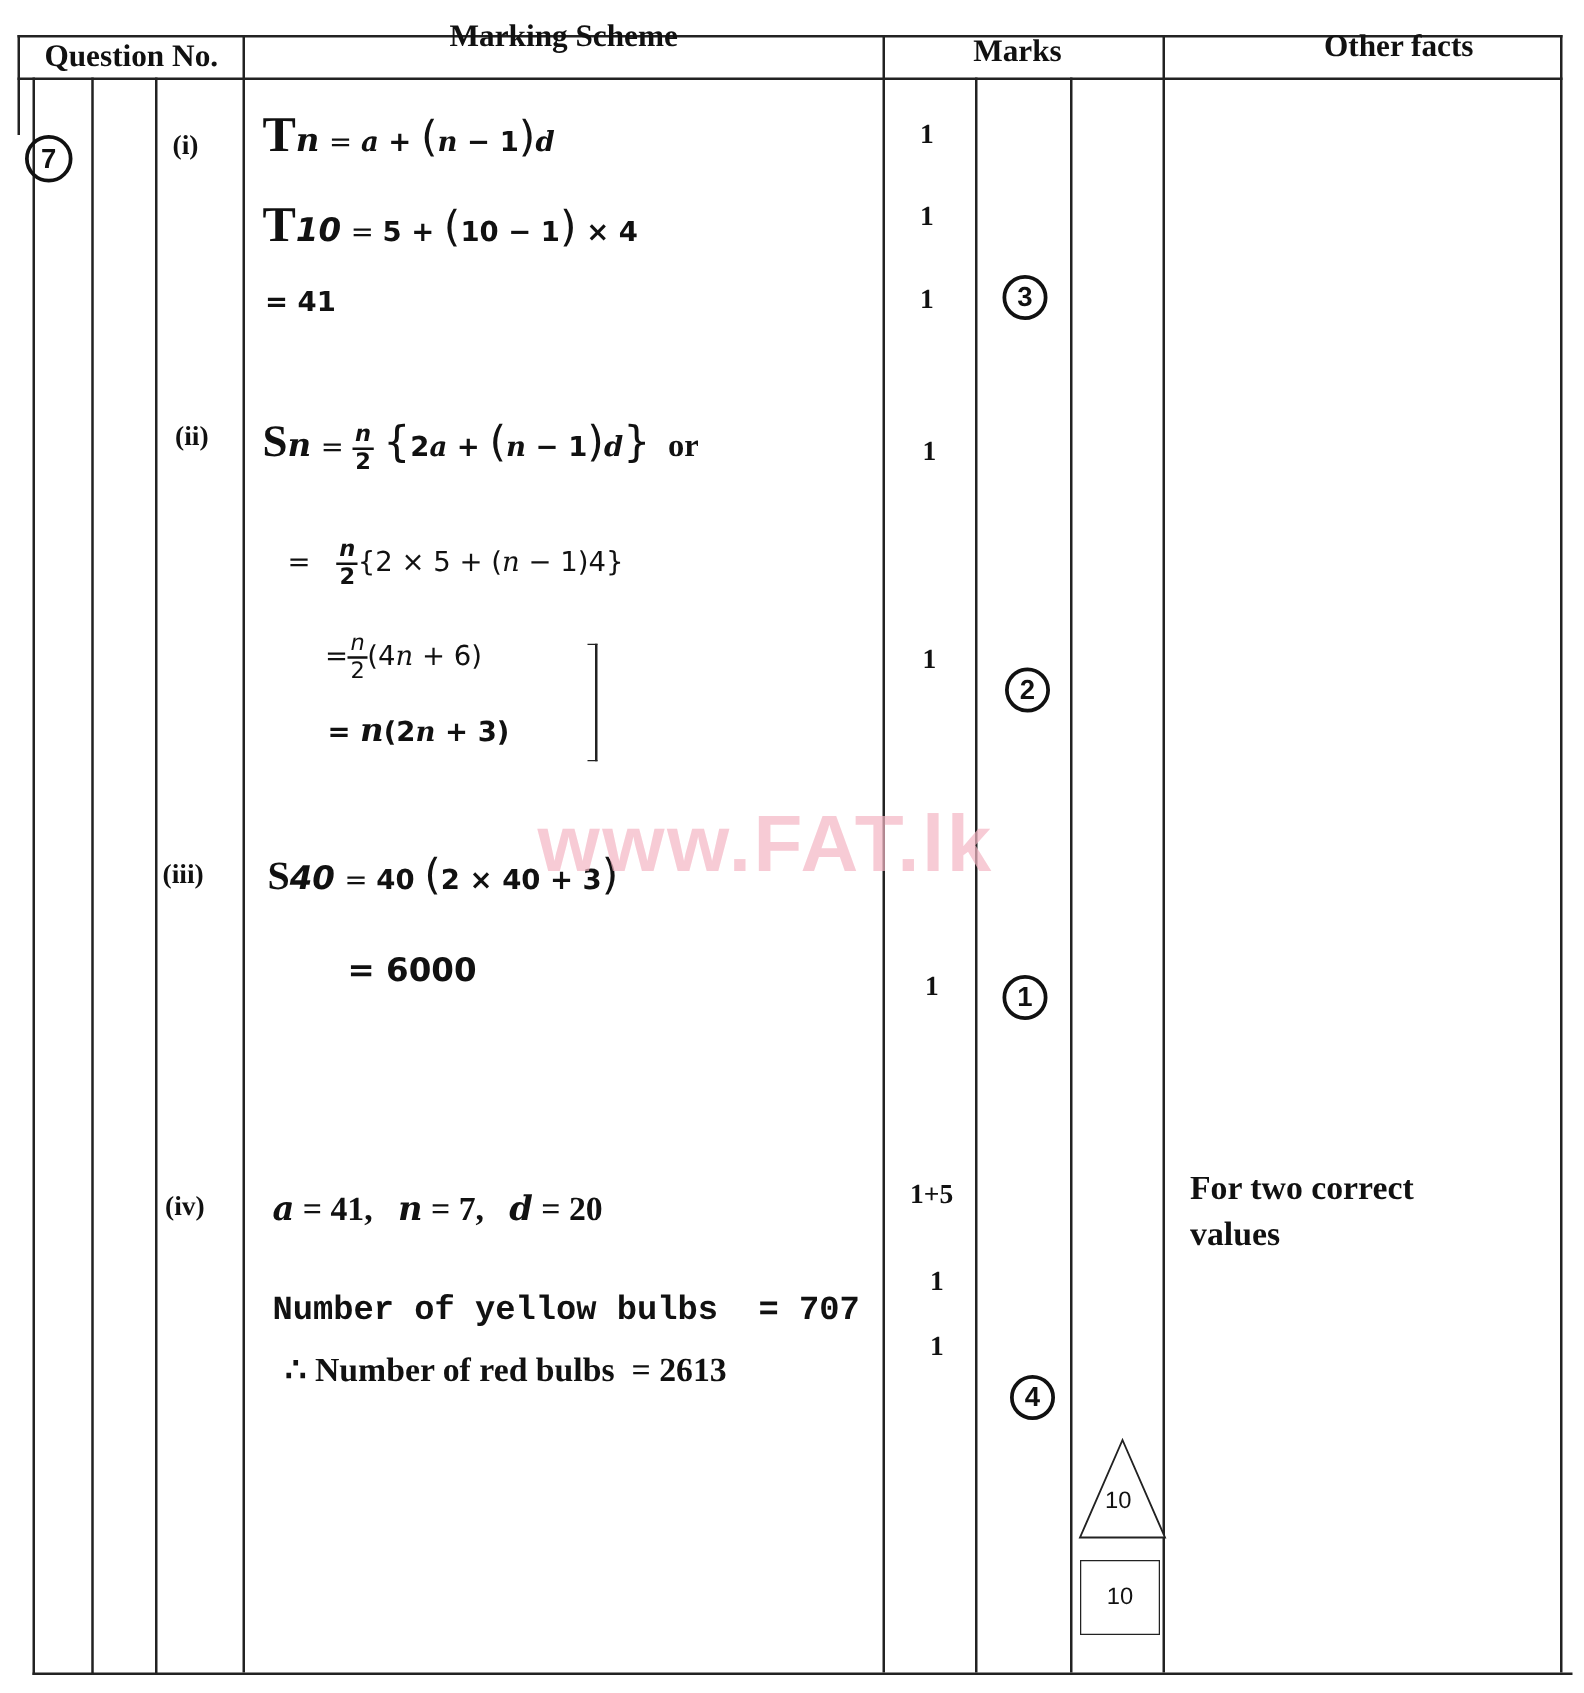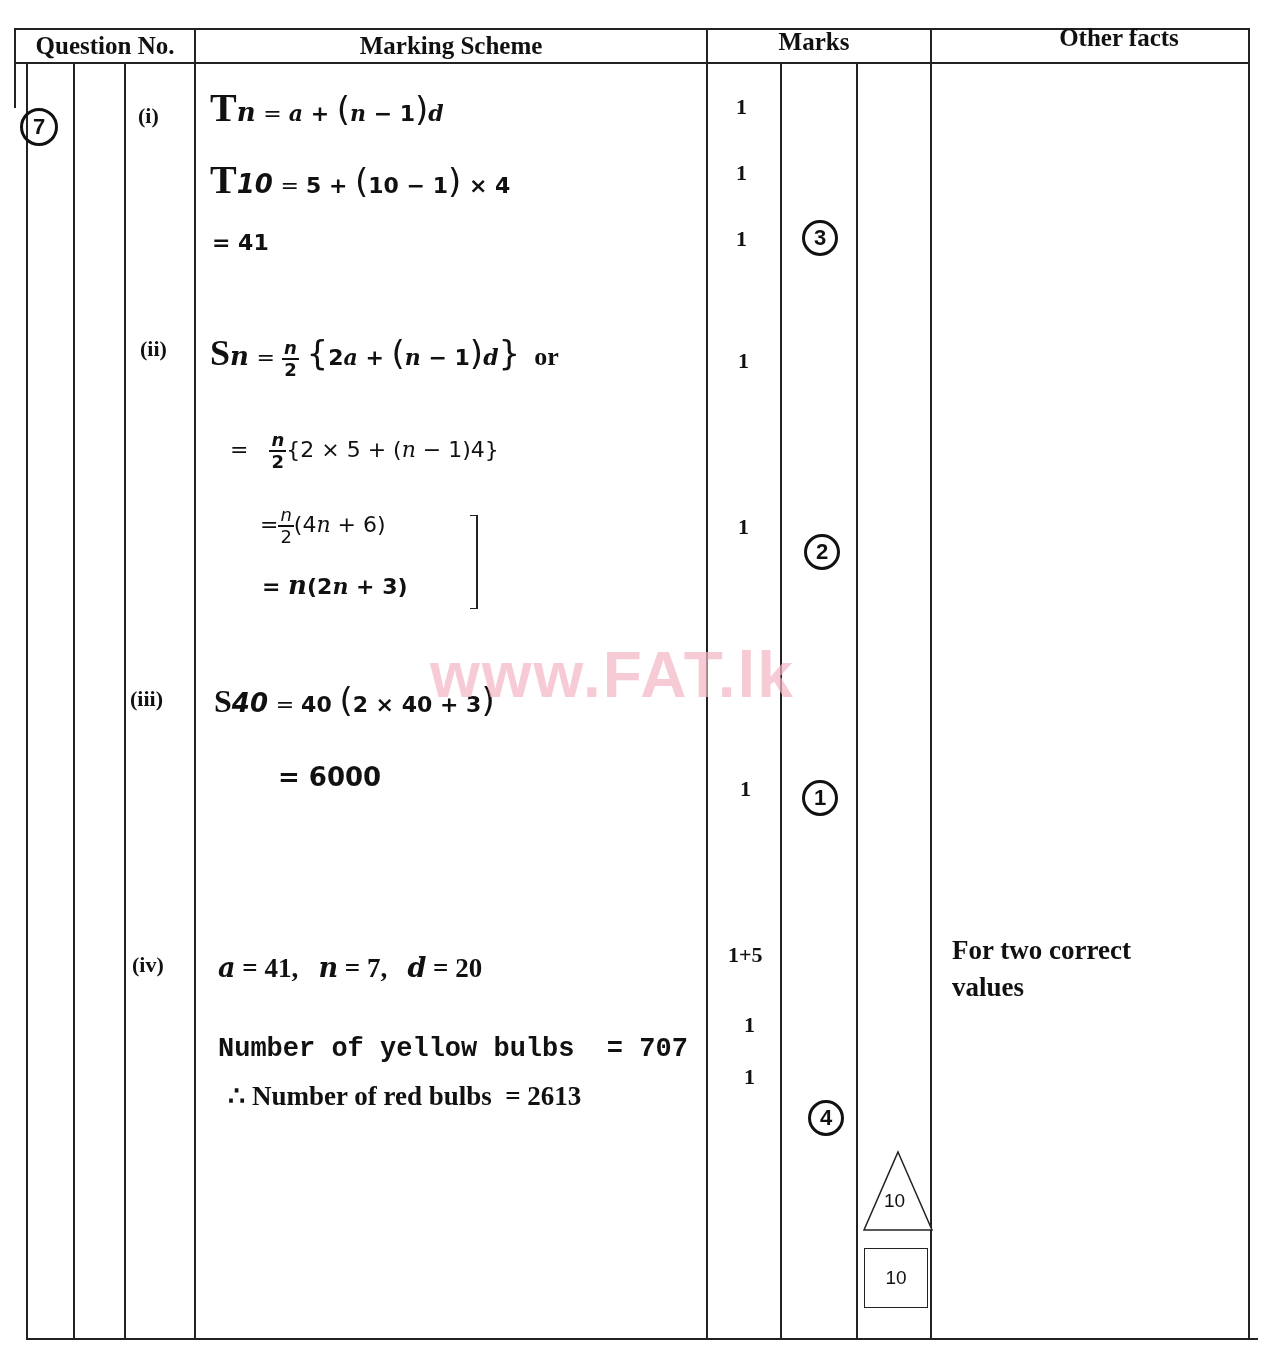--- a/index.html
+++ b/index.html
@@ -36,21 +36,21 @@
 <div class="vline" style="left:73px; top:62px; height:1278px;"></div>
 <div class="vline" style="left:124px; top:62px; height:1278px;"></div>
 <div class="vline" style="left:194px; top:28px; height:1310px;"></div>
 <div class="vline" style="left:706px; top:28px; height:1310px;"></div>
 <div class="vline" style="left:780px; top:62px; height:1276px;"></div>
 <div class="vline" style="left:856px; top:62px; height:1276px;"></div>
 <div class="vline" style="left:930px; top:28px; height:1310px;"></div>
 <div class="vline" style="left:1248px; top:28px; height:1310px;"></div>
 
 <div class="hdr" style="left:16px; top:32px; width:178px;">Question No.</div>
-<div class="hdr" style="left:196px; top:32px; width:510px;">Marking Scheme</div>
+<div class="hdr" style="left:196px; top:16px; width:510px;">Marking Scheme</div>
 <div class="hdr" style="left:708px; top:28px; width:212px;">Marks</div>
 <div class="hdr" style="left:932px; top:24px; width:374px;text-align:center;">Other facts</div>
 
 <div class="circ" style="left:20px; top:108px; width:32px; height:32px; line-height:32px;">7</div>
 
 <div class="part" style="left:138px; top:103px;">(i)</div>
 <div class="part" style="left:140px; top:336px;">(ii)</div>
 <div class="part" style="left:130px; top:686px;">(iii)</div>
 <div class="part" style="left:132px; top:952px;">(iv)</div>
 

